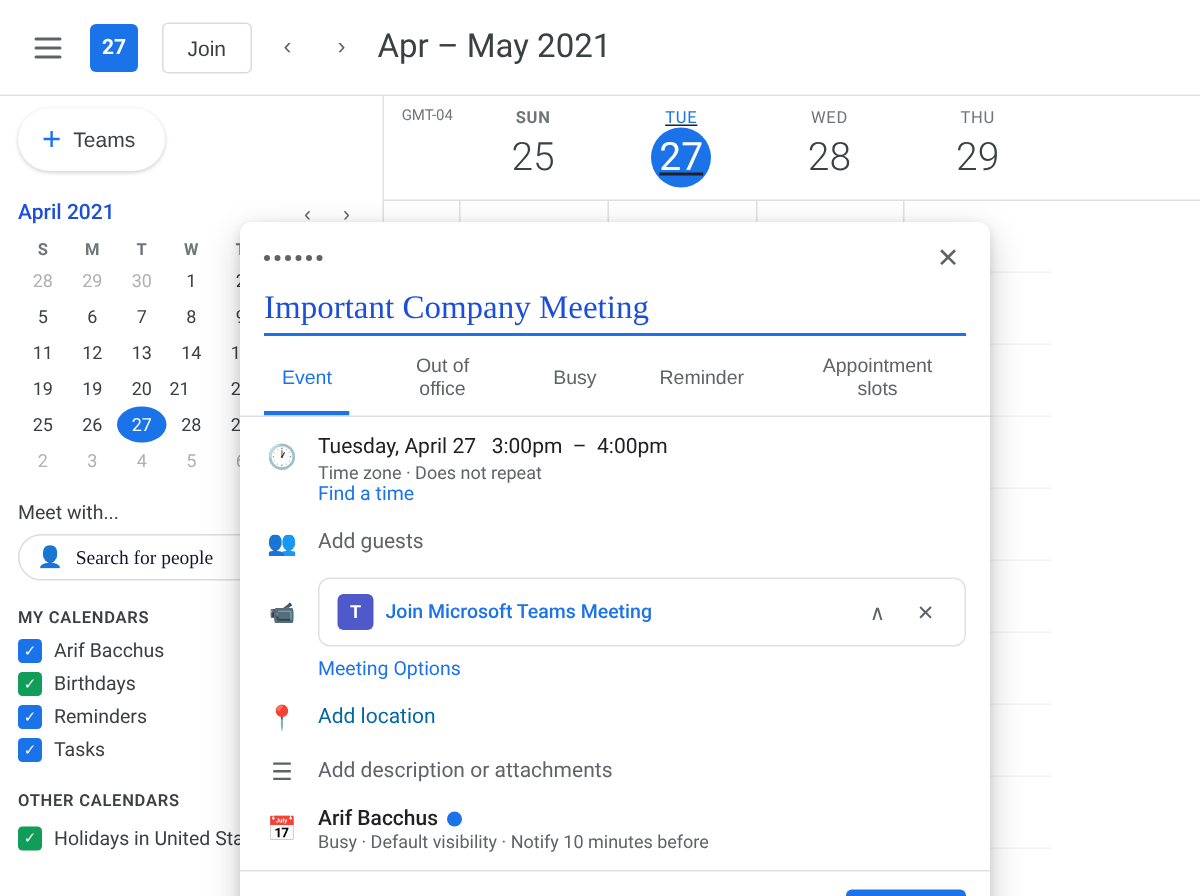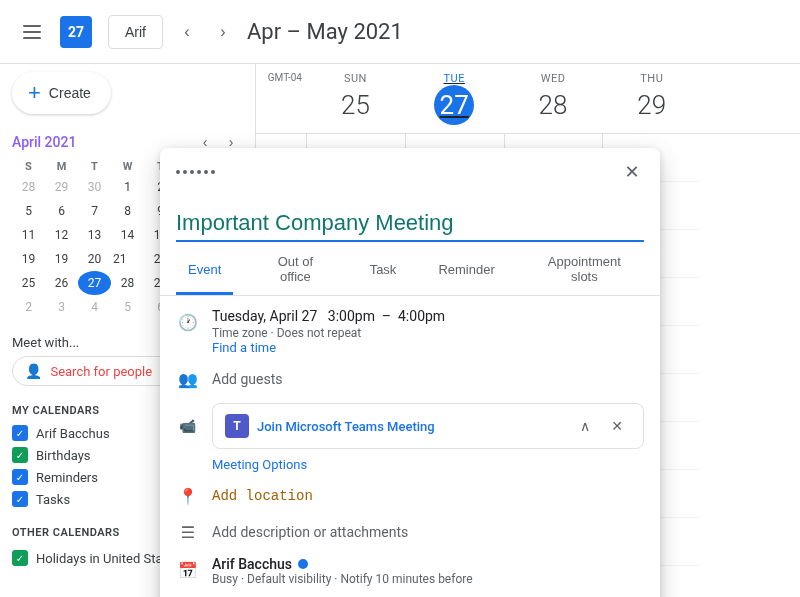--- a/index.html
+++ b/index.html
@@ -10,41 +10,41 @@
 
 <div style="display:flex;align-items:center;height:64px;padding:0 12px;border-bottom:1px solid #e0e0e0;gap:8px;">
   <button style="border:none;background:none;cursor:pointer;width:40px;height:40px;border-radius:50%;display:flex;flex-direction:column;align-items:center;justify-content:center;gap:4px;padding:8px;">
     <span style="display:block;height:2px;width:18px;background:#5f6368;border-radius:1px;"></span>
     <span style="display:block;height:2px;width:18px;background:#5f6368;border-radius:1px;"></span>
     <span style="display:block;height:2px;width:18px;background:#5f6368;border-radius:1px;"></span>
   </button>
   <div style="display:flex;align-items:center;gap:6px;margin-right:8px;">
     <div style="width:32px;height:32px;background:#1a73e8;border-radius:4px;display:flex;align-items:center;justify-content:center;color:white;font-size:14px;font-weight:bold;">27</div>
   </div>
-  <button style="border:1px solid #dadce0;border-radius:4px;padding:8px 16px;font-size:14px;cursor:pointer;background:white;color:#3c4043;">Arif</button>
+  <button style="border:1px solid #dadce0;border-radius:4px;padding:8px 16px;font-size:14px;cursor:pointer;background:white;color:#3c4043;">Join</button>
   <div style="display:flex;gap:4px;">
     <button style="border:none;background:none;cursor:pointer;width:32px;height:32px;border-radius:50%;display:flex;align-items:center;justify-content:center;color:#5f6368;font-size:16px;">‹</button>
     <button style="border:none;background:none;cursor:pointer;width:32px;height:32px;border-radius:50%;display:flex;align-items:center;justify-content:center;color:#5f6368;font-size:16px;">›</button>
   </div>
   <span style="font-size:22px;color:#3c4043;font-weight:400;">Apr – May 2021</span>
 </div>
 
 <div style="display:flex;height:533px;">
 
   <div style="width:256px;min-width:256px;border-right:1px solid #e0e0e0;overflow-y:auto;">
     <div style="padding:8px 12px 16px;">
       <button style="border:none;background:white;box-shadow:0 1px 3px rgba(0,0,0,0.2);border-radius:24px;padding:10px 20px 10px 16px;cursor:pointer;display:flex;align-items:center;gap:8px;font-size:14px;color:#3c4043;">
         <span style="font-size:22px;color:#1a73e8;font-weight:300;line-height:1;">+</span>
-        <span>Create</span>
+        <span>Teams</span>
       </button>
     </div>
 
     <div style="padding:0 12px;margin-bottom:8px;">
       <div style="display:flex;align-items:center;justify-content:space-between;margin-bottom:4px;">
-        <span style="font-size:14px;color:#8b5cf6;font-weight:500;">April 2021</span>
+        <span style="font-size:14px;color:#1d4ed8;font-weight:500;">April 2021</span>
         <div style="display:flex;gap:2px;">
           <button style="border:none;background:none;cursor:pointer;width:24px;height:24px;border-radius:50%;color:#5f6368;font-size:14px;">‹</button>
           <button style="border:none;background:none;cursor:pointer;width:24px;height:24px;border-radius:50%;color:#5f6368;font-size:14px;">›</button>
         </div>
       </div>
       <table style="width:100%;border-collapse:collapse;">
         <thead>
           <tr>
             <th style="font-size:11px;color:#70757a;text-align:center;padding:2px;width:28px;">S</th>
             <th style="font-size:11px;color:#70757a;text-align:center;padding:2px;width:28px;">M</th>
@@ -111,21 +111,21 @@
             <td style="font-size:12px;text-align:center;padding:2px;height:24px;cursor:pointer;color:#b0b0b0;">8</td>
           </tr>
         </tbody>
       </table>
     </div>
 
     <div style="padding:8px 12px 8px;">
       <div style="font-size:13px;color:#3c4043;margin-bottom:6px;">Meet with...</div>
       <div style="display:flex;align-items:center;gap:8px;border:1px solid #dadce0;border-radius:24px;padding:6px 12px;color:#5f6368;font-size:13px;cursor:text;">
         <span style="font-size:14px;">👤</span>
-        <span style="color:#ef4444;">Search for people</span>
+        <span style="color:#0f172a;font-family:Liberation Serif, serif;">Search for people</span>
       </div>
     </div>
 
     <div style="padding:8px 12px;">
       <div style="display:flex;align-items:center;justify-content:space-between;margin-bottom:4px;">
         <span style="font-size:11px;font-weight:600;color:#3c4043;text-transform:uppercase;letter-spacing:0.5px;">My calendars</span>
         <button style="border:none;background:none;cursor:pointer;color:#5f6368;font-size:14px;">⌄</button>
       </div>
       <div style="display:flex;align-items:center;gap:8px;padding:3px 0;cursor:pointer;">
         <div style="width:16px;height:16px;border-radius:3px;background:#1a73e8;display:flex;align-items:center;justify-content:center;color:white;font-size:10px;">✓</div>
@@ -155,21 +155,21 @@
         <span style="font-size:13px;color:#3c4043;">Holidays in United State</span>
       </div>
     </div>
   </div>
 
   <div style="flex:1;overflow:hidden;display:flex;flex-direction:column;">
 
     <div style="display:grid;grid-template-columns:50px repeat(5,1fr);border-bottom:1px solid #e0e0e0;">
       <div style="padding:8px 4px;font-size:10px;color:#70757a;text-align:right;">GMT-04</div>
       <div style="padding:8px 4px;text-align:center;">
-        <div style="font-size:11px;color:#70757a;text-transform:uppercase;letter-spacing:0.5px;">SUN</div>
+        <div style="font-size:11px;color:#70757a;text-transform:uppercase;letter-spacing:0.5px;font-weight:bold;">SUN</div>
         <div style="font-size:26px;color:#3c4043;font-weight:300;width:40px;height:40px;display:flex;align-items:center;justify-content:center;margin:0 auto;border-radius:50%;">25</div>
       </div>
       <div style="padding:8px 4px;text-align:center;text-decoration:underline;">
         <div style="font-size:11px;color:#1a73e8;text-transform:uppercase;letter-spacing:0.5px;">TUE</div>
         <div style="font-size:26px;color:white;font-weight:400;width:40px;height:40px;display:flex;align-items:center;justify-content:center;margin:0 auto;border-radius:50%;background:#1a73e8;">27</div>
       </div>
       <div style="padding:8px 4px;text-align:center;">
         <div style="font-size:11px;color:#70757a;text-transform:uppercase;letter-spacing:0.5px;">WED</div>
         <div style="font-size:26px;color:#3c4043;font-weight:300;width:40px;height:40px;display:flex;align-items:center;justify-content:center;margin:0 auto;border-radius:50%;">28</div>
       </div>
@@ -286,27 +286,27 @@
         <span style="display:block;width:4px;height:4px;border-radius:50%;background:#5f6368;"></span>
         <span style="display:block;width:4px;height:4px;border-radius:50%;background:#5f6368;"></span>
         <span style="display:block;width:4px;height:4px;border-radius:50%;background:#5f6368;"></span>
         <span style="display:block;width:4px;height:4px;border-radius:50%;background:#5f6368;"></span>
         <span style="display:block;width:4px;height:4px;border-radius:50%;background:#5f6368;"></span>
       </div>
       <button style="border:none;background:none;cursor:pointer;color:#5f6368;font-size:18px;width:32px;height:32px;border-radius:50%;display:flex;align-items:center;justify-content:center;">✕</button>
     </div>
 
     <div style="padding:0 16px 4px;">
-      <input type="text" value="Important Company Meeting" style="width: 100%; border-top: none; border-right: none; border-left: none; border-image: initial; border-bottom: 2px solid rgb(26, 115, 232); outline: none; font-size: 22px; color: #0f766e; padding: 4px 0px; font-family: Liberation Sans, sans-serif; margin-top: 18px;">
+      <input type="text" value="Important Company Meeting" style="width: 100%; border-top: none; border-right: none; border-left: none; border-image: initial; border-bottom: 2px solid rgb(26, 115, 232); outline: none; font-size: 22px; color: #1d4ed8; padding: 4px 0px; font-family: Liberation Serif, serif;">
     </div>
 
     <div style="display:flex;padding:0 16px;border-bottom:1px solid #e0e0e0;gap:18px;">
       <button style="padding:8px 12px;font-size:13px;cursor:pointer;border:none;border-bottom:3px solid #1a73e8;color:#1a73e8;background:none;font-weight:500;border-radius:4px 4px 0 0;">Event</button>
       <button style="padding:8px 12px;font-size:13px;cursor:pointer;border:none;border-bottom:3px solid transparent;color:#5f6368;background:none;border-radius:4px 4px 0 0;">Out of office</button>
-      <button style="padding:8px 12px;font-size:13px;cursor:pointer;border:none;border-bottom:3px solid transparent;color:#5f6368;background:none;border-radius:4px 4px 0 0;">Task</button>
+      <button style="padding:8px 12px;font-size:13px;cursor:pointer;border:none;border-bottom:3px solid transparent;color:#5f6368;background:none;border-radius:4px 4px 0 0;">Busy</button>
       <button style="padding:8px 12px;font-size:13px;cursor:pointer;border:none;border-bottom:3px solid transparent;color:#5f6368;background:none;border-radius:4px 4px 0 0;">Reminder</button>
       <button style="padding:8px 12px;font-size:13px;cursor:pointer;border:none;border-bottom:3px solid transparent;color:#5f6368;background:none;border-radius:4px 4px 0 0;">Appointment slots</button>
     </div>
 
     <div style="padding:12px 16px;">
 
       <div style="display:flex;align-items:flex-start;gap:12px;margin-bottom:12px;">
         <div style="width:24px;height:24px;display:flex;align-items:center;justify-content:center;color:#5f6368;font-size:16px;flex-shrink:0;margin-top:2px;">🕐</div>
         <div>
           <div style="font-size:14px;color:#202124;margin-bottom:2px;cursor:pointer;">
@@ -334,21 +334,21 @@
           </div>
         </div>
       </div>
 
       <div style="display:flex;align-items:center;gap:12px;margin-bottom:12px;padding-left:36px;">
         <a style="color:#1a73e8;font-size:13px;cursor:pointer;text-decoration:none;">Meeting Options</a>
       </div>
 
       <div style="display:flex;align-items:center;gap:12px;margin-bottom:12px;">
         <div style="width:24px;height:24px;display:flex;align-items:center;justify-content:center;color:#5f6368;font-size:16px;flex-shrink:0;">📍</div>
-        <span style="font-size:14px;color:#a16207;cursor:pointer;font-family:Liberation Mono, monospace;">Add location</span>
+        <span style="font-size:14px;color:#0369a1;cursor:pointer;">Add location</span>
       </div>
 
       <div style="display:flex;align-items:center;gap:12px;margin-bottom:12px;">
         <div style="width:24px;height:24px;display:flex;align-items:center;justify-content:center;color:#5f6368;font-size:16px;flex-shrink:0;">☰</div>
         <span style="font-size:14px;color:#5f6368;cursor:pointer;">Add description or attachments</span>
       </div>
 
       <div style="display:flex;align-items:flex-start;gap:12px;">
         <div style="width:24px;height:24px;display:flex;align-items:center;justify-content:center;color:#5f6368;font-size:16px;flex-shrink:0;margin-top:2px;">📅</div>
         <div>

